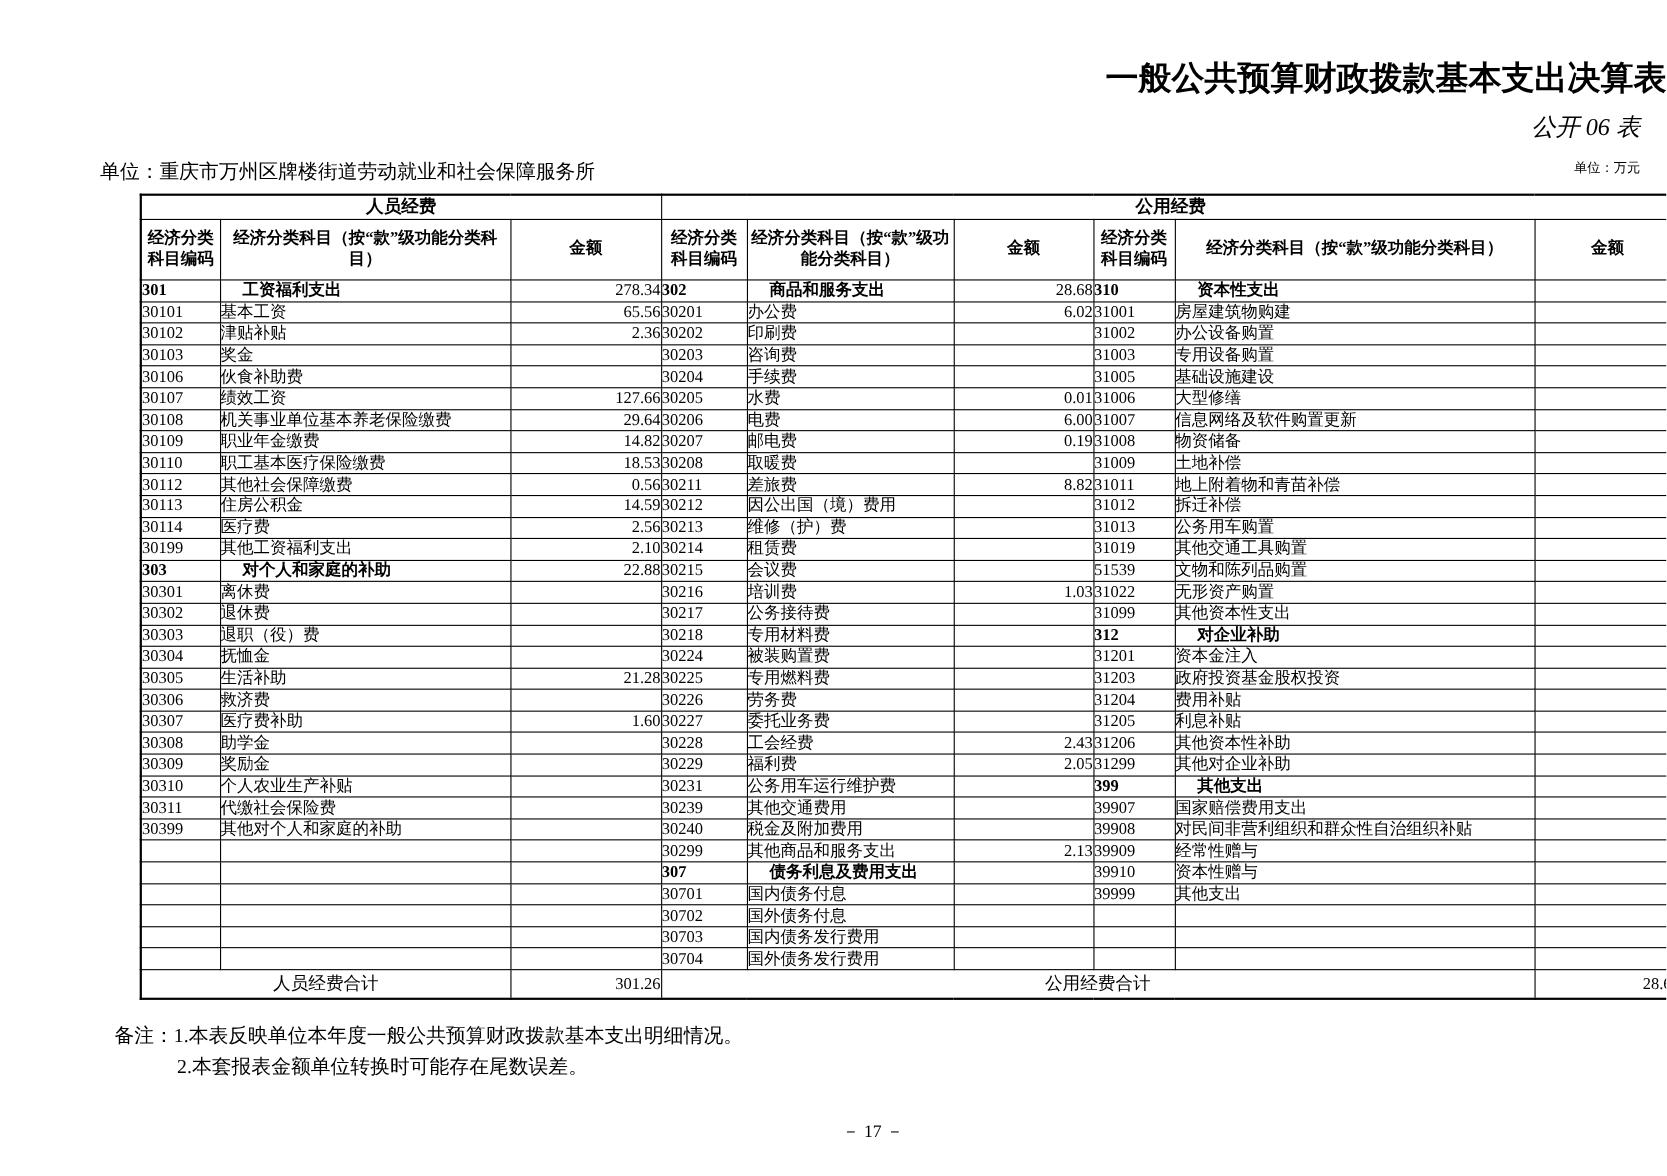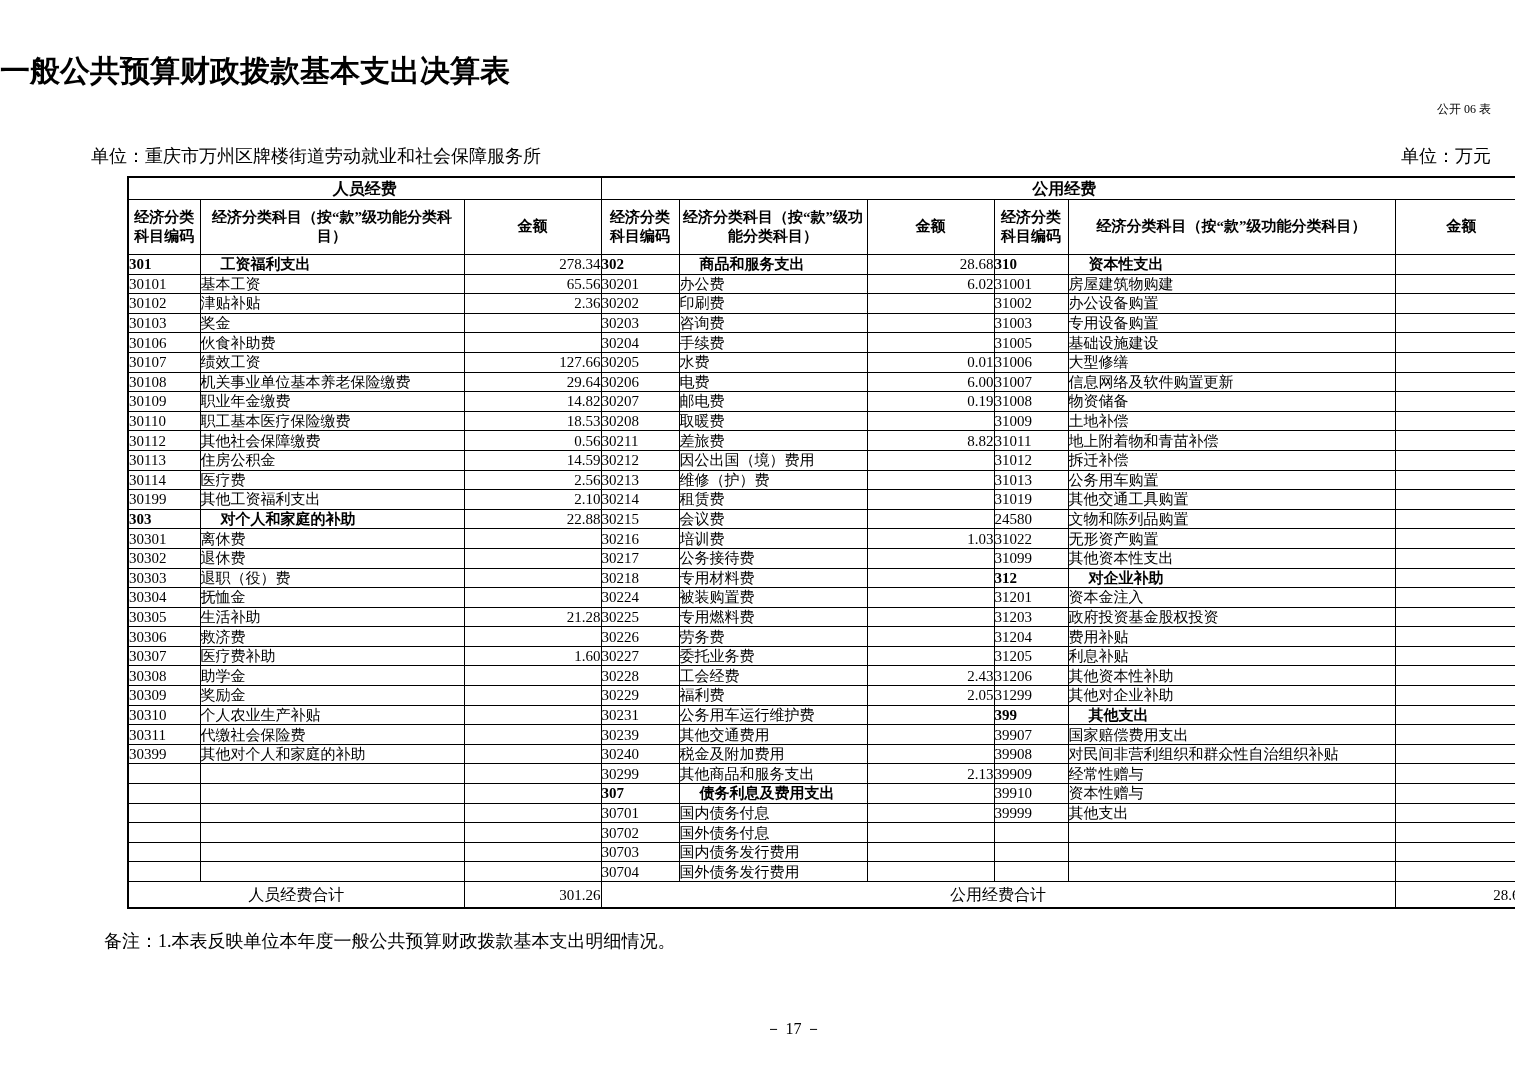--- a/index.html
+++ b/index.html
@@ -14,42 +14,43 @@
     width: 1515px;
     height: 1069px;
     background: #ffffff;
     overflow: hidden;
   }
   .doc-title {
     position: absolute;
     top: 51px;
     left: 0;
     width: 100%;
-    text-align: left;
+    text-align: right;
     font-size: 30px;
     font-weight: bold;
     white-space: nowrap;
   }
   .form-code {
     position: absolute;
     top: 101px;
     right: 24px;
-    font-size: 12px;
+    font-size: 22px;
+    font-style: italic;
   }
   .unit-left {
     position: absolute;
     top: 144px;
     left: 91px;
     font-size: 18px;
   }
   .unit-right {
     position: absolute;
     top: 144px;
     right: 24px;
-    font-size: 18px;
+    font-size: 12px;
   }
   table.fin {
     position: absolute;
     top: 176px;
     left: 90px;
     width: 1400px;
     border-collapse: collapse;
     table-layout: fixed;
     border: 2px solid #000;
     margin-left: 37px;
@@ -294,21 +295,21 @@
           <td class="name">其他交通工具购置</td>
           <td class="amt"></td>
         </tr>
         <tr class="dr">
           <td class="code cat">303</td>
           <td class="name cat">对个人和家庭的补助</td>
           <td class="amt">22.88</td>
           <td class="code">30215</td>
           <td class="name">会议费</td>
           <td class="amt"></td>
-          <td class="code">24580</td>
+          <td class="code">51539</td>
           <td class="name">文物和陈列品购置</td>
           <td class="amt"></td>
         </tr>
         <tr class="dr">
           <td class="code">30301</td>
           <td class="name">离休费</td>
           <td class="amt"></td>
           <td class="code">30216</td>
           <td class="name">培训费</td>
           <td class="amt">1.03</td>
@@ -509,17 +510,18 @@
         <td colspan="2" class="tlabel">人员经费合计</td>
         <td class="amt">301.26</td>
         <td colspan="5" class="tlabel">公用经费合计</td>
         <td class="amt">28.68</td>
       </tr>
     </tfoot>
   </table>
 
   <div class="notes">
     <div class="note-row"><span>备注：</span><span>1.本表反映单位本年度一般公共预算财政拨款基本支出明细情况。</span></div>
+    <div class="note-row note-indent"><span>2.本套报表金额单位转换时可能存在尾数误差。</span></div>
   </div>
 
   <div class="page-number">－ 17 －</div>
 
 </div>
 
 </body></html>

